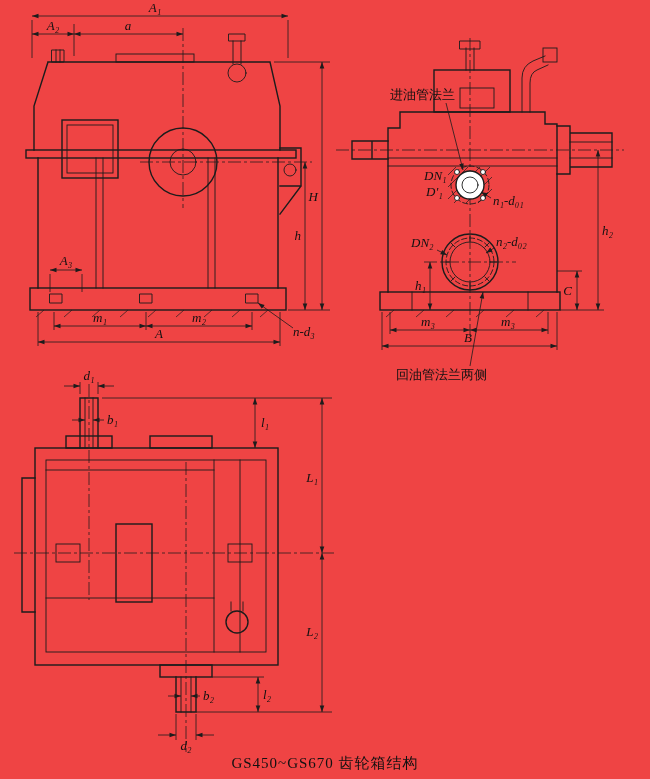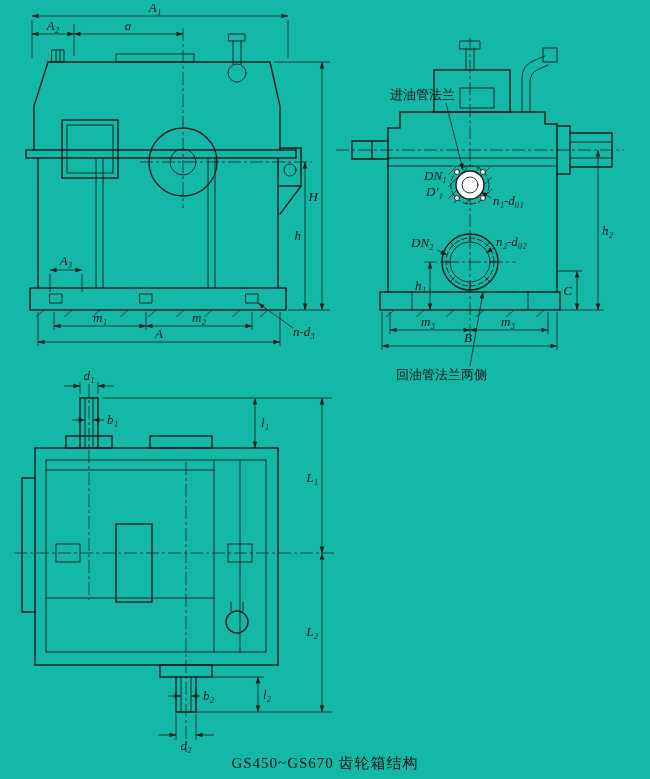--- a/index.html
+++ b/index.html
@@ -1,16 +1,16 @@
 <!DOCTYPE html>
 <html><head>
 <meta charset="utf-8">
 <style>
   html,body{margin:0;padding:0;background:#fff;}
-  .sheet{position:relative;width:650px;height:779px;background:#14b8a6;overflow:hidden;}
+  .sheet{position:relative;width:650px;height:779px;background:#ef4444;overflow:hidden;}
   svg{display:block;}
   .outline{fill:none;stroke:#1c1c1c;stroke-width:1.4;stroke-linecap:square;stroke-linejoin:miter;}
   .thin{fill:none;stroke:#1c1c1c;stroke-width:0.9;stroke-linecap:square;}
   .dimline{fill:none;stroke:#1c1c1c;stroke-width:0.8;}
   .center{fill:none;stroke:#1c1c1c;stroke-width:0.75;stroke-dasharray:13 3 3 3;}
   .dash{stroke-dasharray:5 3;}
   .hatch{fill:none;stroke:#1c1c1c;stroke-width:0.7;}
   .dim{font:italic 13px "Liberation Serif","DejaVu Serif",serif;fill:#111;}
   .dimcn{font:13px "DejaVu Sans","Liberation Sans",sans-serif;fill:#111;}
   .caption{font:15px "Liberation Serif","DejaVu Serif",serif;fill:#111;letter-spacing:1px;}

